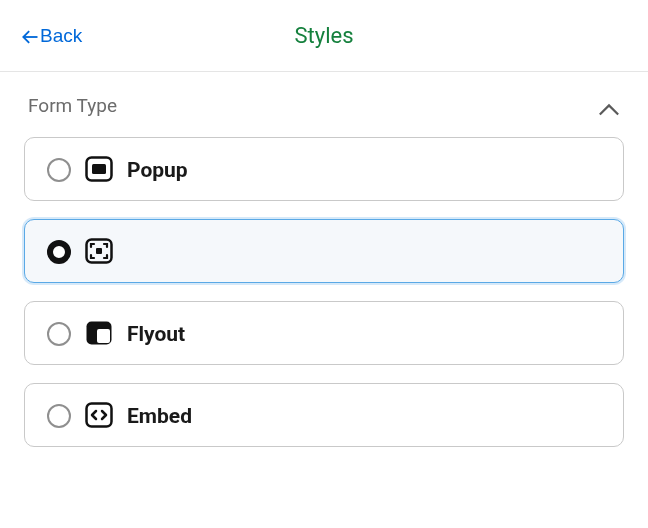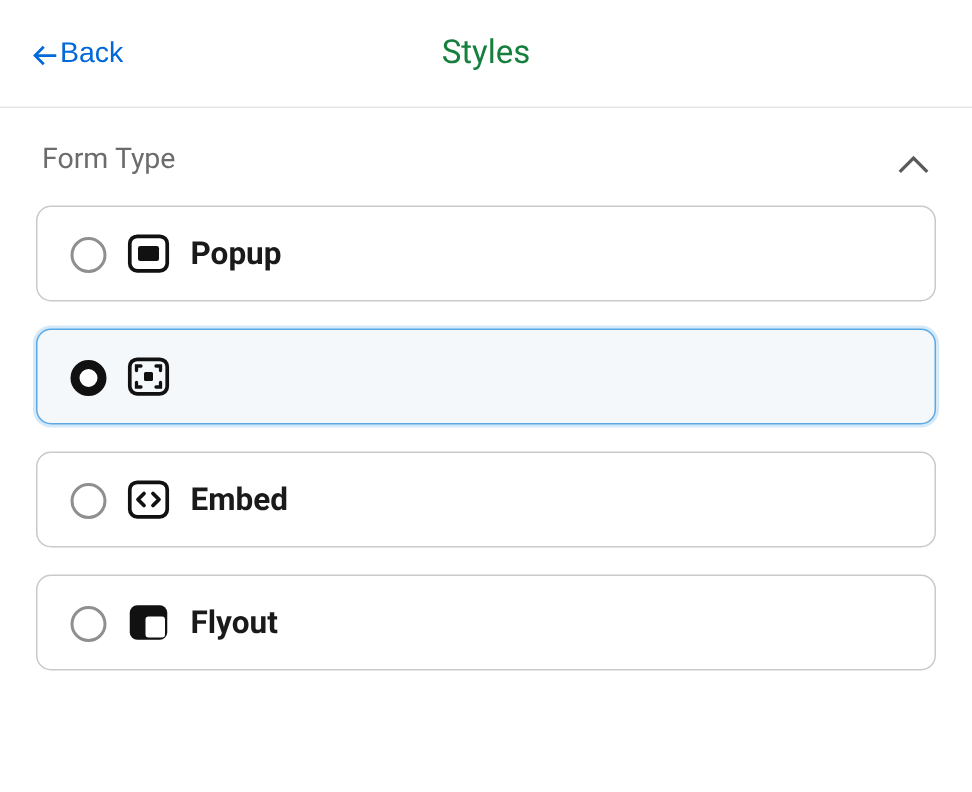--- a/index.html
+++ b/index.html
@@ -150,30 +150,30 @@
         <path d="M19 6 L22 6 L22 9" fill="none" stroke="#111" stroke-width="2.2" stroke-linecap="round"></path>
         <path d="M22 17 L22 20 L19 20" fill="none" stroke="#111" stroke-width="2.2" stroke-linecap="round"></path>
         <path d="M9 20 L6 20 L6 17" fill="none" stroke="#111" stroke-width="2.2" stroke-linecap="round"></path>
         <rect x="11" y="10" width="6" height="6" rx="1" fill="#111"></rect>
       </svg>
     </div>
 
     <div class="option">
       <div class="radio"></div>
       <svg class="type-icon" viewBox="0 0 28 26">
+        <rect x="1.5" y="1.5" width="25" height="23" rx="5" fill="#111"></rect>
+        <rect x="12" y="9" width="13" height="14" rx="2" fill="#fff"></rect>
+      </svg>
+      <span class="option-label">Flyout</span>
+    </div>
+
+    <div class="option">
+      <div class="radio"></div>
+      <svg class="type-icon" viewBox="0 0 28 26">
         <rect x="1.5" y="1.5" width="25" height="23" rx="5" fill="none" stroke="#111" stroke-width="2.5"></rect>
         <path d="M11 9 L7 13 L11 17" fill="none" stroke="#111" stroke-width="2.5" stroke-linecap="round" stroke-linejoin="round"></path>
         <path d="M17 9 L21 13 L17 17" fill="none" stroke="#111" stroke-width="2.5" stroke-linecap="round" stroke-linejoin="round"></path>
       </svg>
       <span class="option-label">Embed</span>
     </div>
 
-    <div class="option">
-      <div class="radio"></div>
-      <svg class="type-icon" viewBox="0 0 28 26">
-        <rect x="1.5" y="1.5" width="25" height="23" rx="5" fill="#111"></rect>
-        <rect x="12" y="9" width="13" height="14" rx="2" fill="#fff"></rect>
-      </svg>
-      <span class="option-label">Flyout</span>
-    </div>
-
   </div>
 </div>
 
 </body></html>

